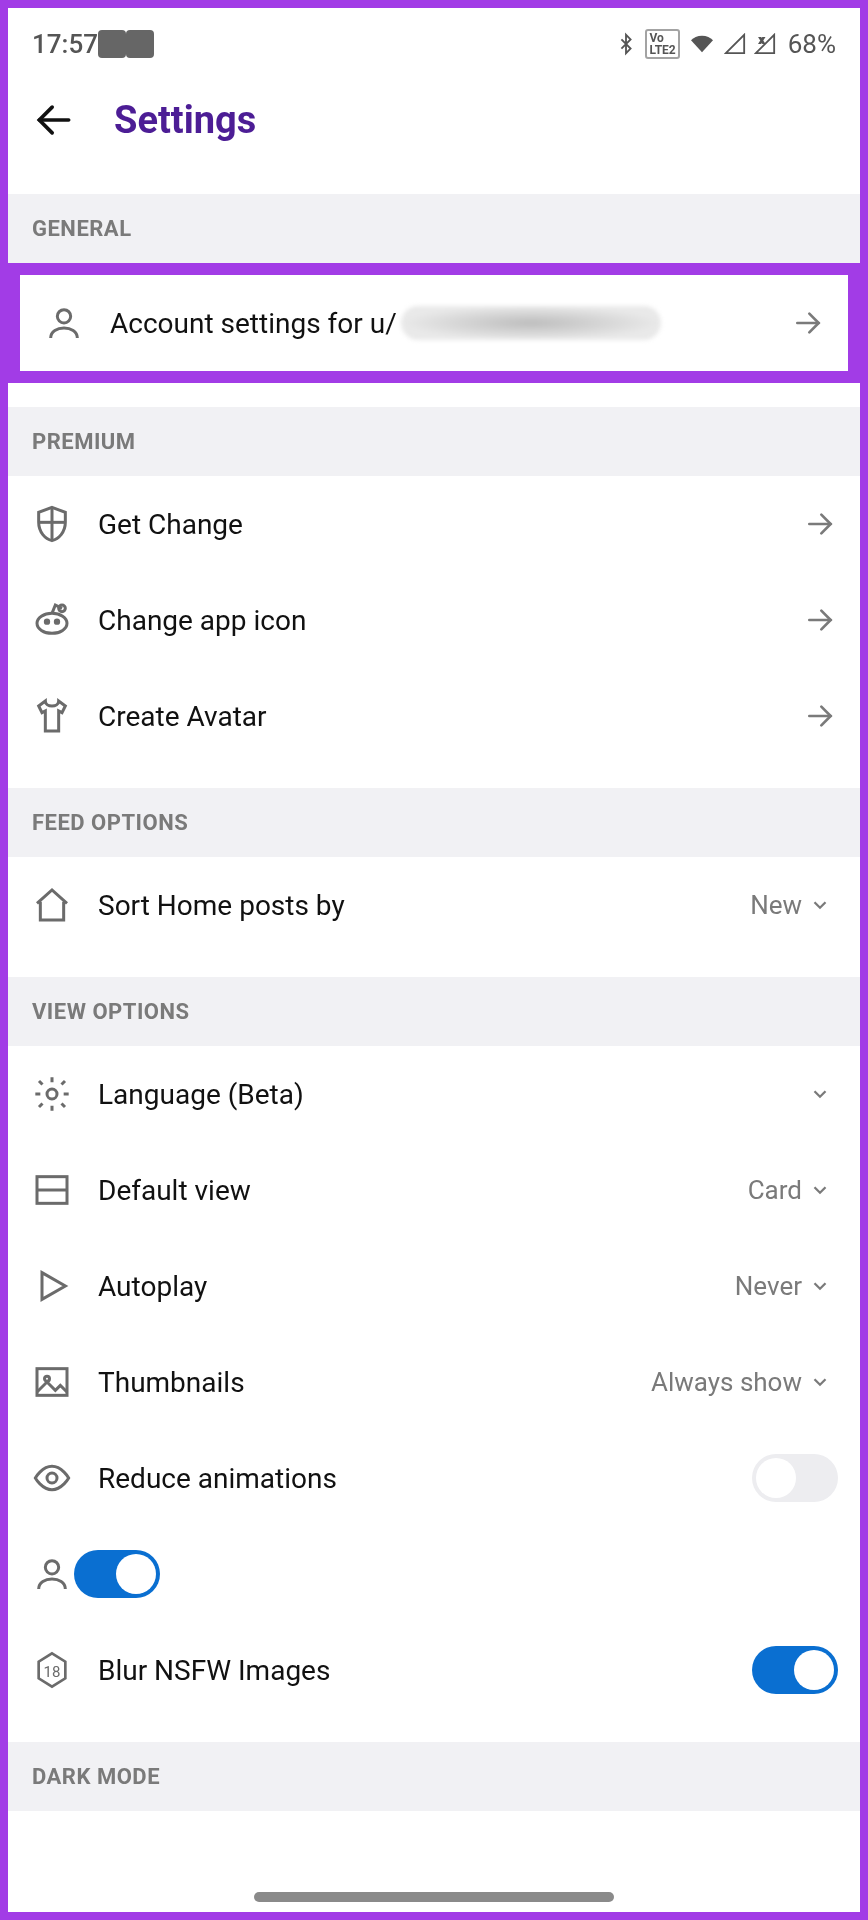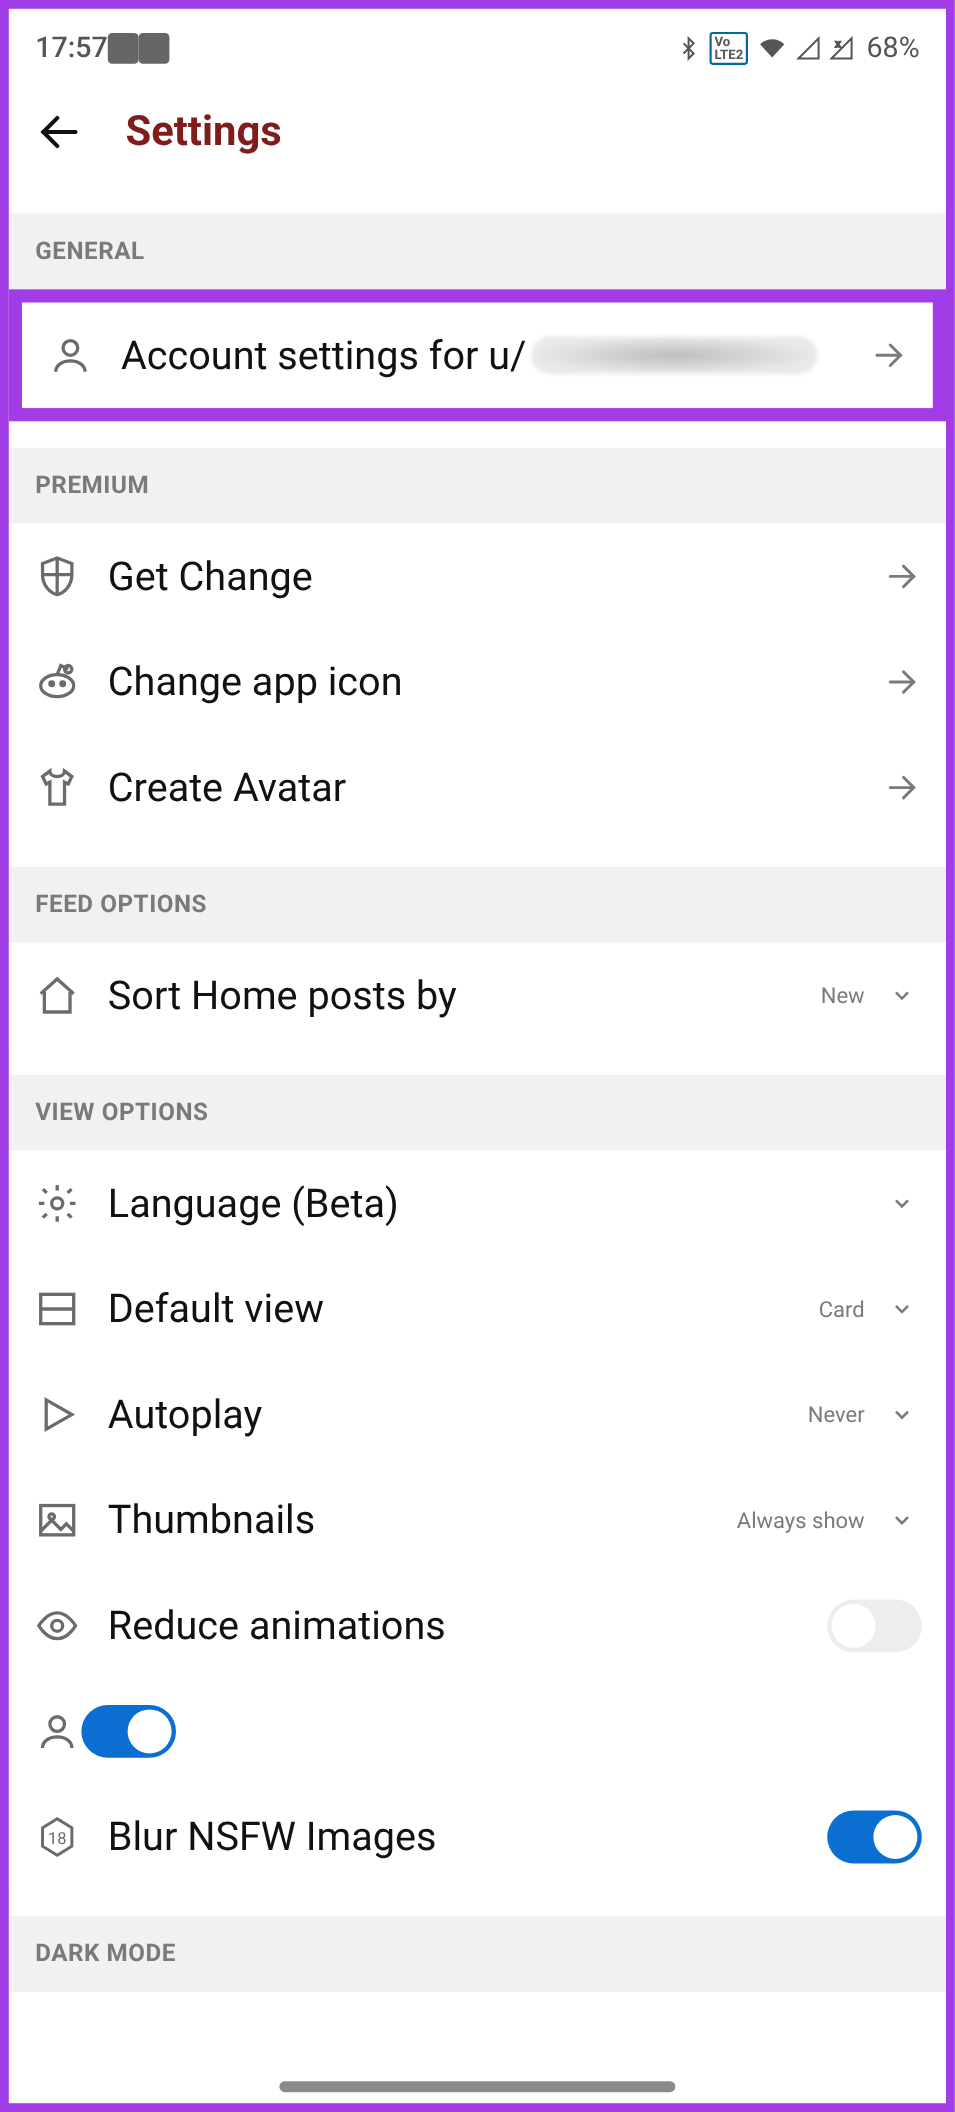--- a/index.html
+++ b/index.html
@@ -29,21 +29,21 @@
   .app-header {
     display: flex;
     align-items: center;
     padding: 22px 24px 28px 24px;
   }
   .app-header .back { width: 44px; height: 44px; display:flex; align-items:center; justify-content:center; }
   .app-header-title {
     font-size: 38px;
     font-weight: 700;
     margin-left: 38px;
-    color: #7f1d1d;
+    color: #4c1d95;
   }
 
   .section-header {
     background: #f1f1f4;
     padding: 22px 24px;
     font-size: 22px;
     font-weight: 700;
     color: #7a7a7a;
     letter-spacing: 0.5px;
     margin-top: 24px;
@@ -70,28 +70,28 @@
     height: 44px;
     flex-shrink: 0;
     color: #6b6b6b;
     display: flex;
     align-items: center;
     justify-content: center;
   }
   .row-label {
     flex: 1;
     margin-left: 24px;
-    font-size: 36px;
+    font-size: 28px;
     color: #111;
   }
   .row-value {
-    font-size: 20px;
+    font-size: 26px;
     color: #7a7a7a;
     text-align: right;
-    margin-right: 16px;
+    margin-right: 0;
     max-width: 220px;
     line-height: 1.25;
   }
   .row-arrow, .row-chevron {
     width: 36px;
     height: 36px;
     color: #7a7a7a;
     display:flex;
     align-items:center;
     justify-content:center;
@@ -144,21 +144,21 @@
 <div class="status-bar">
   <div class="status-left">
     <span class="status-time">17:57</span>
     <span class="status-icon-box"></span>
     <span class="status-icon-box" style="background:#666;"></span>
   </div>
   <div class="status-right">
     <svg class="status-icon-sm" width="22" height="26" viewBox="0 0 24 24" fill="none" stroke="#555" stroke-width="2">
         <path d="M7 7l10 10-5 5V2l5 5L7 17"></path>
       </svg>
-    <span style="font-size:12px;border:2px solid #0369a1;padding:1px 2px;font-weight:700;color:#555;border-radius:3px;line-height:1;">Vo<br>LTE2</span>
+    <span style="font-size:12px;border:2px solid #a3a3a3;padding:1px 2px;font-weight:700;color:#555;border-radius:3px;line-height:1;">Vo<br>LTE2</span>
     <svg class="status-icon-sm" width="28" height="22" viewBox="0 0 24 24" fill="#555">
         <path d="M12 3C7 3 2.7 5 0 8l12 13L24 8c-2.7-3-7-5-12-5z"></path>
       </svg>
     <svg class="status-icon-sm" width="22" height="22" viewBox="0 0 24 24" fill="none" stroke="#555" stroke-width="2">
         <path d="M2 22L22 2v20H2z"></path>
       </svg>
     <svg class="status-icon-sm" width="22" height="22" viewBox="0 0 24 24" fill="none" stroke="#555" stroke-width="2">
         <path d="M2 22L22 2v20H2z"></path>
         <text x="6" y="11" font-size="10" fill="#555">x</text>
       </svg>

